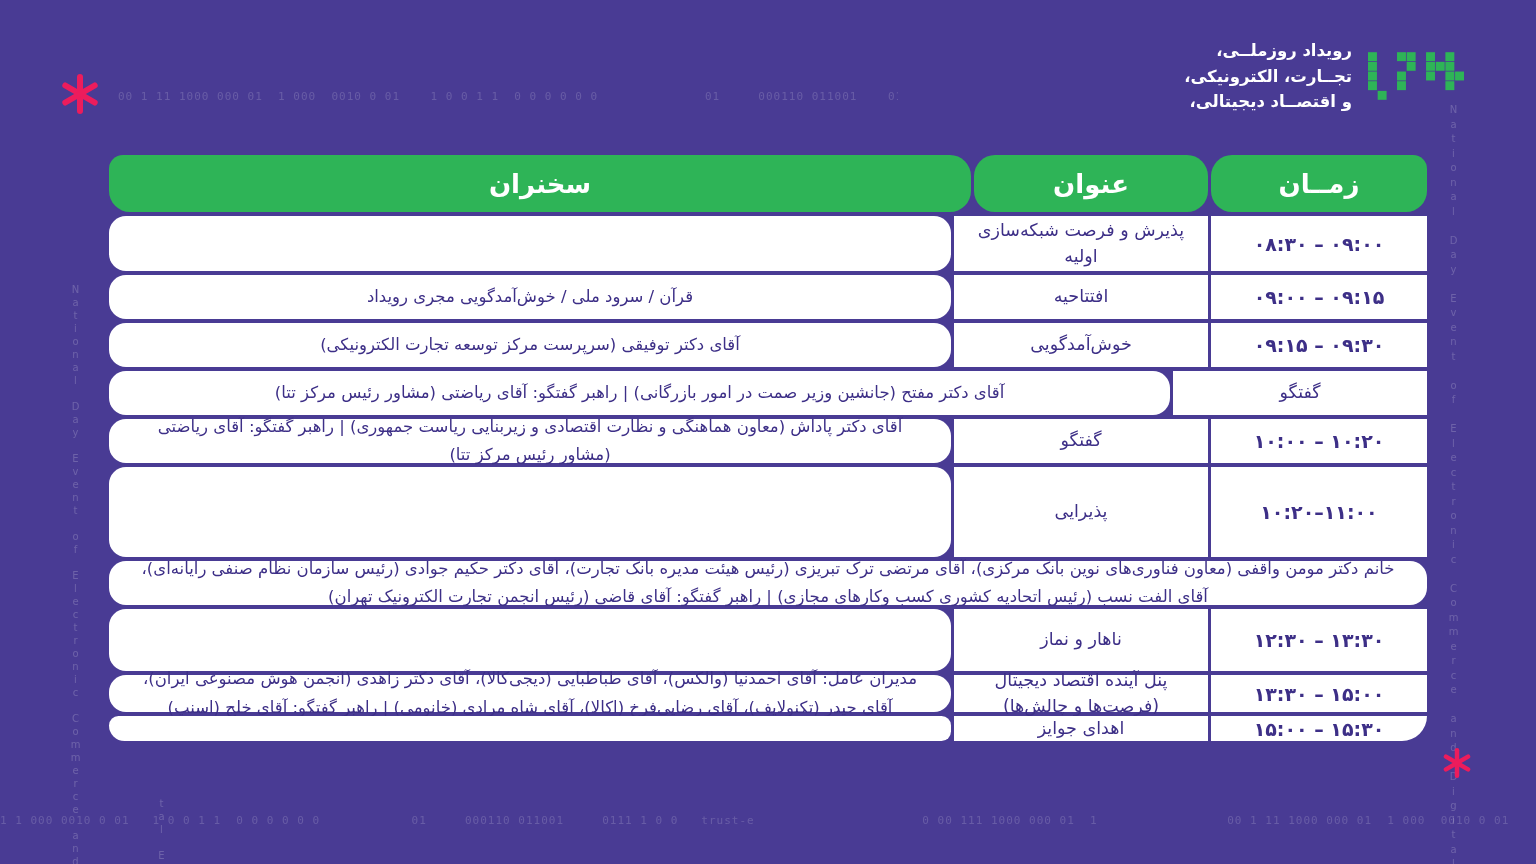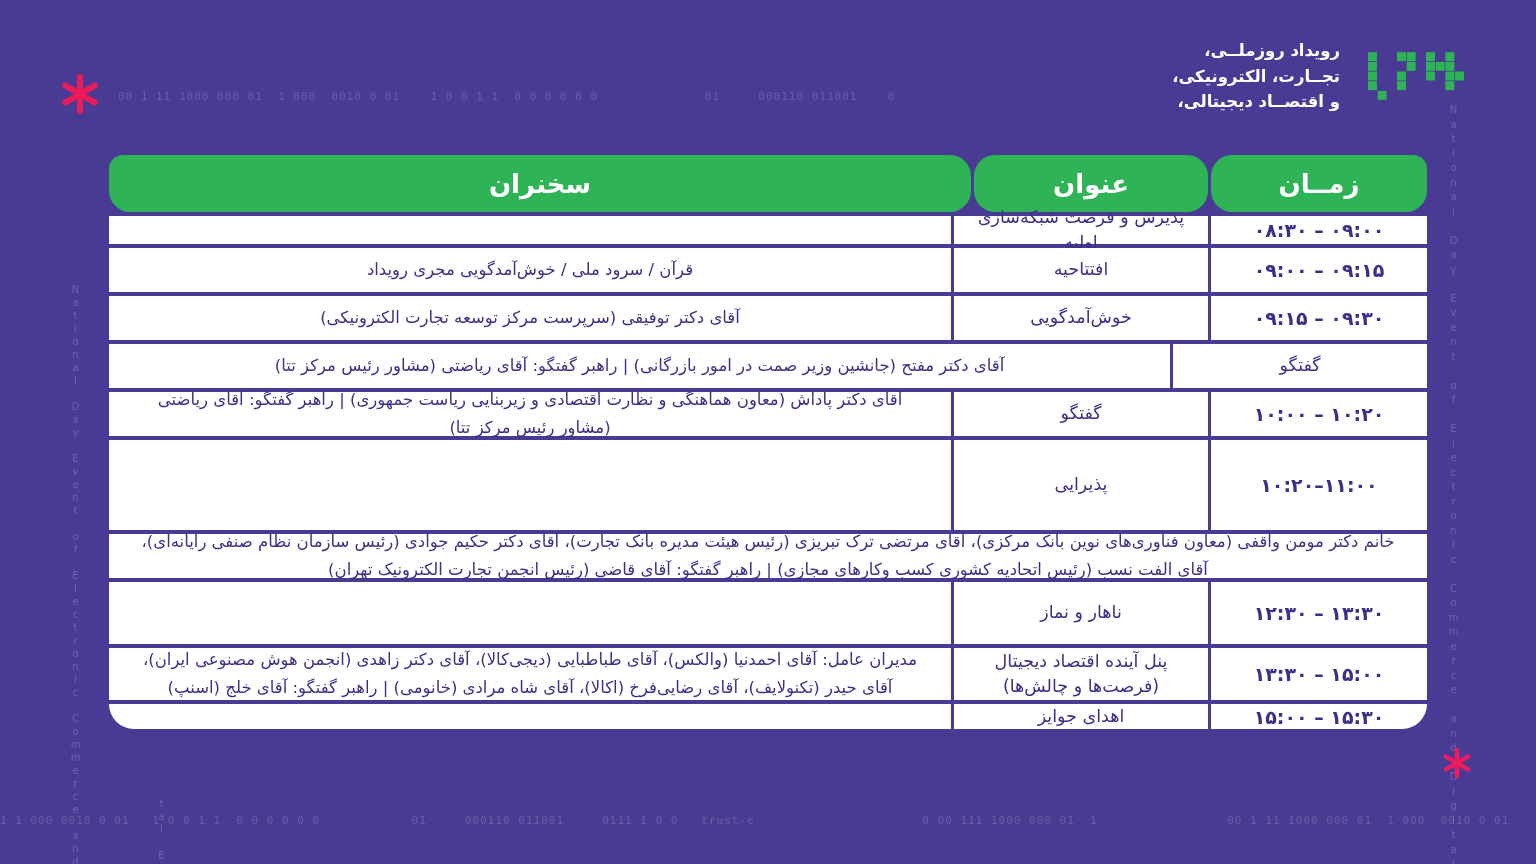--- a/index.html
+++ b/index.html
@@ -29,21 +29,21 @@
   .vcaption.left{left:70px;top:284px;height:580px;letter-spacing:2px;}
   .vcaption.left-tail{left:156px;top:798px;height:66px;letter-spacing:2px;}
   .vcaption.right{left:1448px;top:104px;height:760px;letter-spacing:3.5px;}
   
   .asterisk{position:absolute;line-height:0;}
   .asterisk.top-left{left:60px;top:74px;}
   .asterisk.bottom-right{left:1442px;top:748px;}
   
   .brand{
     position:absolute;top:38px;right:72px;
-    display:flex;flex-direction:row;align-items:center;gap:28px;
+    display:flex;flex-direction:row;align-items:center;gap:16px;
   }
   .brand-text{
     text-align:right;color:#ffffff;
     font-size:16.5px;font-weight:bold;line-height:1.55;
   }
   .brand-logo{line-height:0;}
   
   .schedule{position:absolute;left:109px;right:109px;top:155px;}
   .thead{display:flex;gap:3px;height:57px;margin-bottom:4px;}
   .thead .cell{
@@ -55,34 +55,34 @@
   .thead .cell.speakers-col{border-top-left-radius:14px;text-align:right;}
   .trow{display:flex;gap:3px;margin-top:4px;}
   .trow:first-of-type{margin-top:0;}
   .trow .cell{
     background:#ffffff;color:#3d2f87;
     display:flex;align-items:center;justify-content:center;
     text-align:center;
   }
   .time-col{width:216px;flex:0 0 216px;}
   .title-col{width:234px;flex:0 0 234px;}
-  .speakers-col{flex:1 1 auto;padding:0 26px;}
+  .speakers-col{flex:1 1 auto;padding:0 26px;border-radius:17px;}
   .trow .time-col{direction:ltr;font-weight:bold;font-size:19px;letter-spacing:0.5px;}
   .trow .title-col{font-size:17.5px;line-height:1.45;padding:0 10px;}
   .trow .speakers-col{font-size:16.5px;line-height:1.7;}
   .trow:nth-of-type(1){height:48px;}
-  .trow:nth-of-type(2){height:28px;}
+  .trow:nth-of-type(2){height:55px;}
   .trow:nth-of-type(3){height:44px;}
   .trow:nth-of-type(4){height:44px;}
   .trow:nth-of-type(5){height:44px;}
   .trow:nth-of-type(6){height:44px;}
   .trow:nth-of-type(7){height:90px;}
   .trow:nth-of-type(8){height:44px;}
   .trow:nth-of-type(9){height:62px;}
-  .trow:nth-of-type(10){height:52px;}
+  .trow:nth-of-type(10){height:37px;}
   .trow.last .time-col{border-bottom-right-radius:28px;}
   .trow.last .speakers-col{border-bottom-left-radius:28px;}
 </style>
 </head>
 <body>
 
 <div class="stage">
 
   <div class="binary top">00 1 11 1000 000 01  1 000  0010 0 01    1 0 0 1 1  0 0 0 0 0 0              01     000110 011001    0111 1 0 0   trust-e                         0 00 111 1000 000 01  1</div>
   <div class="binary bottom">1 1 000 0010 0 01   1 0 0 1 1  0 0 0 0 0 0            01     000110 011001     0111 1 0 0   trust-e                      0 00 111 1000 000 01  1                 00 1 11 1000 000 01  1 000  0010 0 01    1 0 0 1 1  0 0 0 0 0 0</div>

